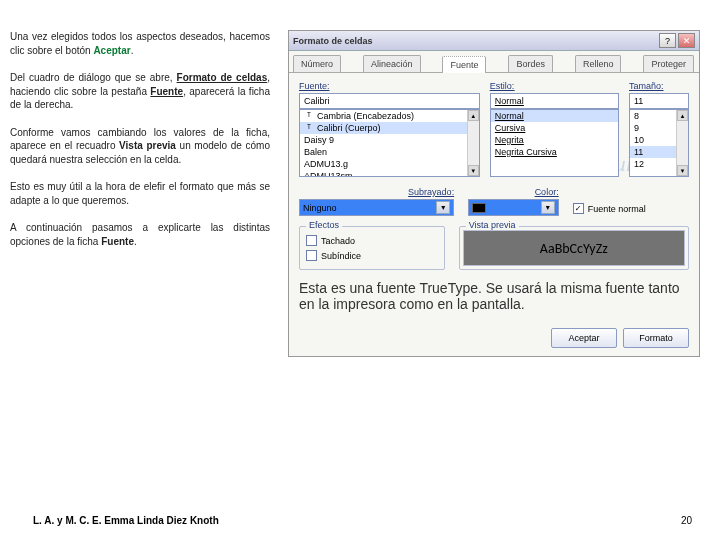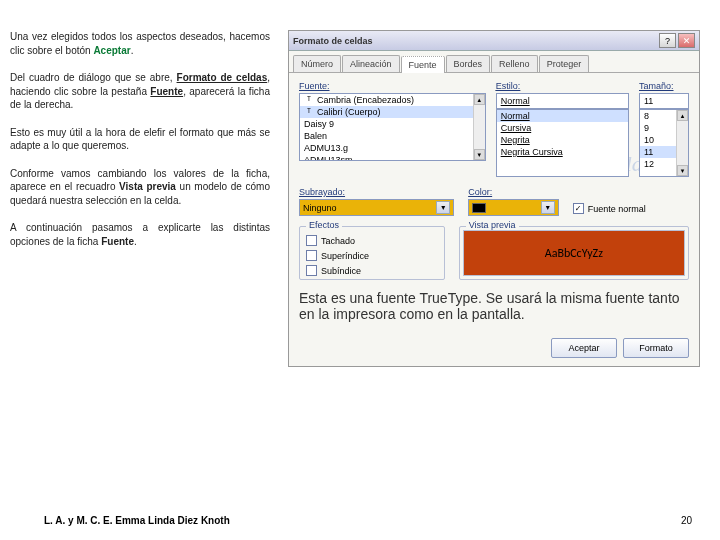--- a/index.html
+++ b/index.html
@@ -3,68 +3,68 @@
 <meta charset="utf-8">
 <style>
   * { box-sizing: border-box; margin: 0; padding: 0; }
   body { font-family: Arial, sans-serif; font-size: 10px; width: 720px; height: 540px; position: relative; background: #fff; }
   .page { display: flex; padding: 30px 20px 10px 10px; gap: 18px; }
   .left-col { width: 260px; color: #222; }
   .left-col p { margin-bottom: 14px; text-align: justify; line-height: 1.35; }
   .bold { font-weight: bold; }
   .uline { text-decoration: underline; }
   .green { color: #0a7a36; font-weight: bold; }
-  .footer { position: absolute; bottom: 14px; left: 44px; right: 28px; display: flex; justify-content: space-between; font-size: 10px; }
+  .footer { position: absolute; bottom: 14px; left: 33px; right: 28px; display: flex; justify-content: space-between; font-size: 10px; }
   .footer .credit { font-weight: bold; }
   .dialog { flex: 1; border: 1px solid #999; background: #f6f6f2; font-size: 9px; position: relative; }
   .titlebar { background: linear-gradient(#e9eaf5,#c7cbe4); display: flex; align-items: center; height: 20px; padding: 0 4px; border-bottom: 1px solid #9aa; }
   .titlebar .title { font-weight: bold; color: #333; flex: 1; }
   .titlebar .tbtn { width: 17px; height: 15px; border: 1px solid #888; background: linear-gradient(#fefefe,#d7d7d7); margin-left: 2px; display: flex; align-items: center; justify-content: center; font-size: 9px; }
   .titlebar .close { background: linear-gradient(#f7bfbf,#d96b6b); color: #fff; }
-  .tabs { display: flex; border-bottom: 1px solid #aaa; padding: 4px 4px 0 4px; gap: 0; }
+  .tabs { display: flex; border-bottom: 1px solid #aaa; padding: 4px 4px 0 4px; gap: 0; justify-content: space-between; }
   .tab { padding: 3px 7px; border: 1px solid #aaa; border-bottom: none; background: #ececec; margin-right: 1px; border-radius: 2px 2px 0 0; color: #444; cursor: pointer; }
   .tab.active { background: #fff; position: relative; top: 1px; border-bottom: 1px solid #fff; border-style: dotted solid none solid; }
   .body { padding: 8px 10px; background: #f6f6f2; }
   .row1 { display: flex; gap: 10px; }
   .field { display: flex; flex-direction: column; }
   .lbl { color: #223a7a; text-decoration: underline; margin-bottom: 2px; }
   .txtbox { border: 1px solid #8a9ac0; background: #fff; height: 16px; padding: 1px 4px; display: flex; align-items: center; justify-content: space-between; }
   .listbox { border: 1px solid #8a9ac0; background: #fff; height: 68px; overflow: hidden; position: relative; }
   .listbox .item { padding: 1px 4px; display: flex; align-items: center; gap: 3px; }
   .listbox .item.sel { background: #cfe0ff; }
   .listbox .sb { position: absolute; right: 0; top: 0; bottom: 0; width: 12px; background: #eee; border-left: 1px solid #ccc; display: flex; flex-direction: column; justify-content: space-between; }
   .sb .arr { height: 11px; background: #ddd; border: 1px solid #bbb; font-size: 7px; display: flex; align-items: center; justify-content: center; }
   .col-font { flex: 1.4; }
   .col-style { flex: 1; text-decoration: underline; }
-  .col-size { width: 50px; }
-  .row2 { display: flex; gap: 14px; margin-top: 10px; }
-  .dd { border: 1px solid #8a9ac0; background: #eab308; height: 17px; display: flex; align-items: center; justify-content: space-between; padding: 2px 3px; }
+  .col-size { width: 60px; }
+  .row2 { display: flex; gap: 14px; margin-top: 10px; text-align: right; }
+  .dd { border: 1px solid #8a9ac0; background: #3b82f6; height: 17px; display: flex; align-items: center; justify-content: space-between; padding: 2px 3px; }
   .dd .caret { width: 14px; height: 13px; background: linear-gradient(#eee,#cdd4ea); border: 1px solid #9ab; display: flex; align-items: center; justify-content: center; font-size: 8px; }
   .colorchip { width: 14px; height: 10px; background: #000; border: 1px solid #666; }
   .row3 { display: flex; gap: 14px; margin-top: 10px; }
   .groupbox { border: 1px solid #b8c0d6; border-radius: 2px; padding: 6px 6px 0 6px; position: relative; }
   .groupbox .glabel { position: absolute; top: -7px; left: 6px; background: #f6f6f2; padding: 0 3px; color: #223a7a; }
   .check { display: flex; align-items: center; gap: 4px; padding: 2px 0; }
   .check .box { width: 11px; height: 11px; border: 1px solid #6d7da8; background: #fff; display: flex; align-items: center; justify-content: center; font-size: 8px; }
-  .preview { border: 1px solid #b8c0d6; height: 46px; display: flex; align-items: center; justify-content: center; font-family: Calibri, Arial; font-size: 12px; background: #c2410c; }
+  .preview { border: 1px solid #b8c0d6; height: 36px; display: flex; align-items: center; justify-content: center; font-family: Calibri, Arial; font-size: 14px; background: #737373; }
   .note { margin-top: 10px; color: #333; font-size: 14px; }
   .btns { display: flex; justify-content: flex-end; gap: 6px; padding: 8px 10px; }
   .btn { min-width: 66px; height: 20px; border: 1px solid #8a9ac0; background: linear-gradient(#fefefe,#e1e6f2); border-radius: 2px; display: flex; align-items: center; justify-content: center; cursor: pointer; }
   .watermark { position: absolute; right: 14px; top: 120px; font-style: italic; font-size: 22px; color: #cbd6e6; font-family: 'Segoe Script', cursive; pointer-events: none; }
   .tico { width: 10px; height: 10px; display: inline-flex; align-items: center; justify-content: center; font-size: 9px; }
 </style>
 </head>
 <body>
 
 <div class="page">
   <div class="left-col">
     <p><span>Una vez elegidos todos los aspectos deseados, hacemos clic sobre el botón </span><span class="green">Aceptar</span><span>.</span></p>
     <p><span>Del cuadro de diálogo que se abre, </span><span class="bold uline">Formato de celdas</span><span>, haciendo clic sobre la pestaña </span><span class="bold uline">Fuente</span><span>, aparecerá la ficha de la derecha.</span></p>
+    <p><span>Conforme vamos cambiando los valores de la ficha, aparece en el recuadro </span><span class="bold">Vista previa</span><span> un modelo de cómo quedará nuestra selección en la celda.</span></p>
     <p>Esto es muy útil a la hora de elefir el formato que más se adapte a lo que queremos.</p>
-    <p><span>Conforme vamos cambiando los valores de la ficha, aparece en el recuadro </span><span class="bold">Vista previa</span><span> un modelo de cómo quedará nuestra selección en la celda.</span></p>
     <p><span>A continuación pasamos a explicarte las distintas opciones de la ficha </span><span class="bold">Fuente</span><span>.</span></p>
   </div>
 
   <div class="dialog">
     <div class="titlebar">
       <span class="title">Formato de celdas</span>
       <span class="tbtn">?</span>
       <span class="tbtn close">✕</span>
     </div>
     <div class="tabs">
@@ -74,20 +74,23 @@
       <div class="tab">Bordes</div>
       <div class="tab">Relleno</div>
       <div class="tab">Proteger</div>
     </div>
     <div class="body">
       <div class="watermark"><span>aula
 Clic</span></div>
       <div class="row1">
         <div class="field col-font">
           <span class="lbl">Fuente:</span>
+          <div class="txtbox">
+              <span>Calibri</span>
+            </div>
           <div class="listbox">
             <div class="item">
                 <span class="tico">ᵀ</span>
                 <span>Cambria (Encabezados)</span>
               </div>
             <div class="item sel">
                 <span class="tico">ᵀ</span>
                 <span>Calibri (Cuerpo)</span>
               </div>
             <div class="item">
@@ -182,24 +185,20 @@
 
       <div class="row3">
         <div class="groupbox" style="flex:0.8">
           <span class="glabel">Efectos</span>
           <div class="check">
               <span class="box"></span>
               <span>Tachado</span>
             </div>
           <div class="check">
               <span class="box"></span>
-              <span>Superíndice</span>
-            </div>
-          <div class="check">
-              <span class="box"></span>
               <span>Subíndice</span>
             </div>
         </div>
         <div class="field" style="flex:1.4">
           <div class="groupbox" style="padding:3px">
             <span class="glabel">Vista previa</span>
             <div class="preview">AaBbCcYyZz</div>
           </div>
         </div>
       </div>

